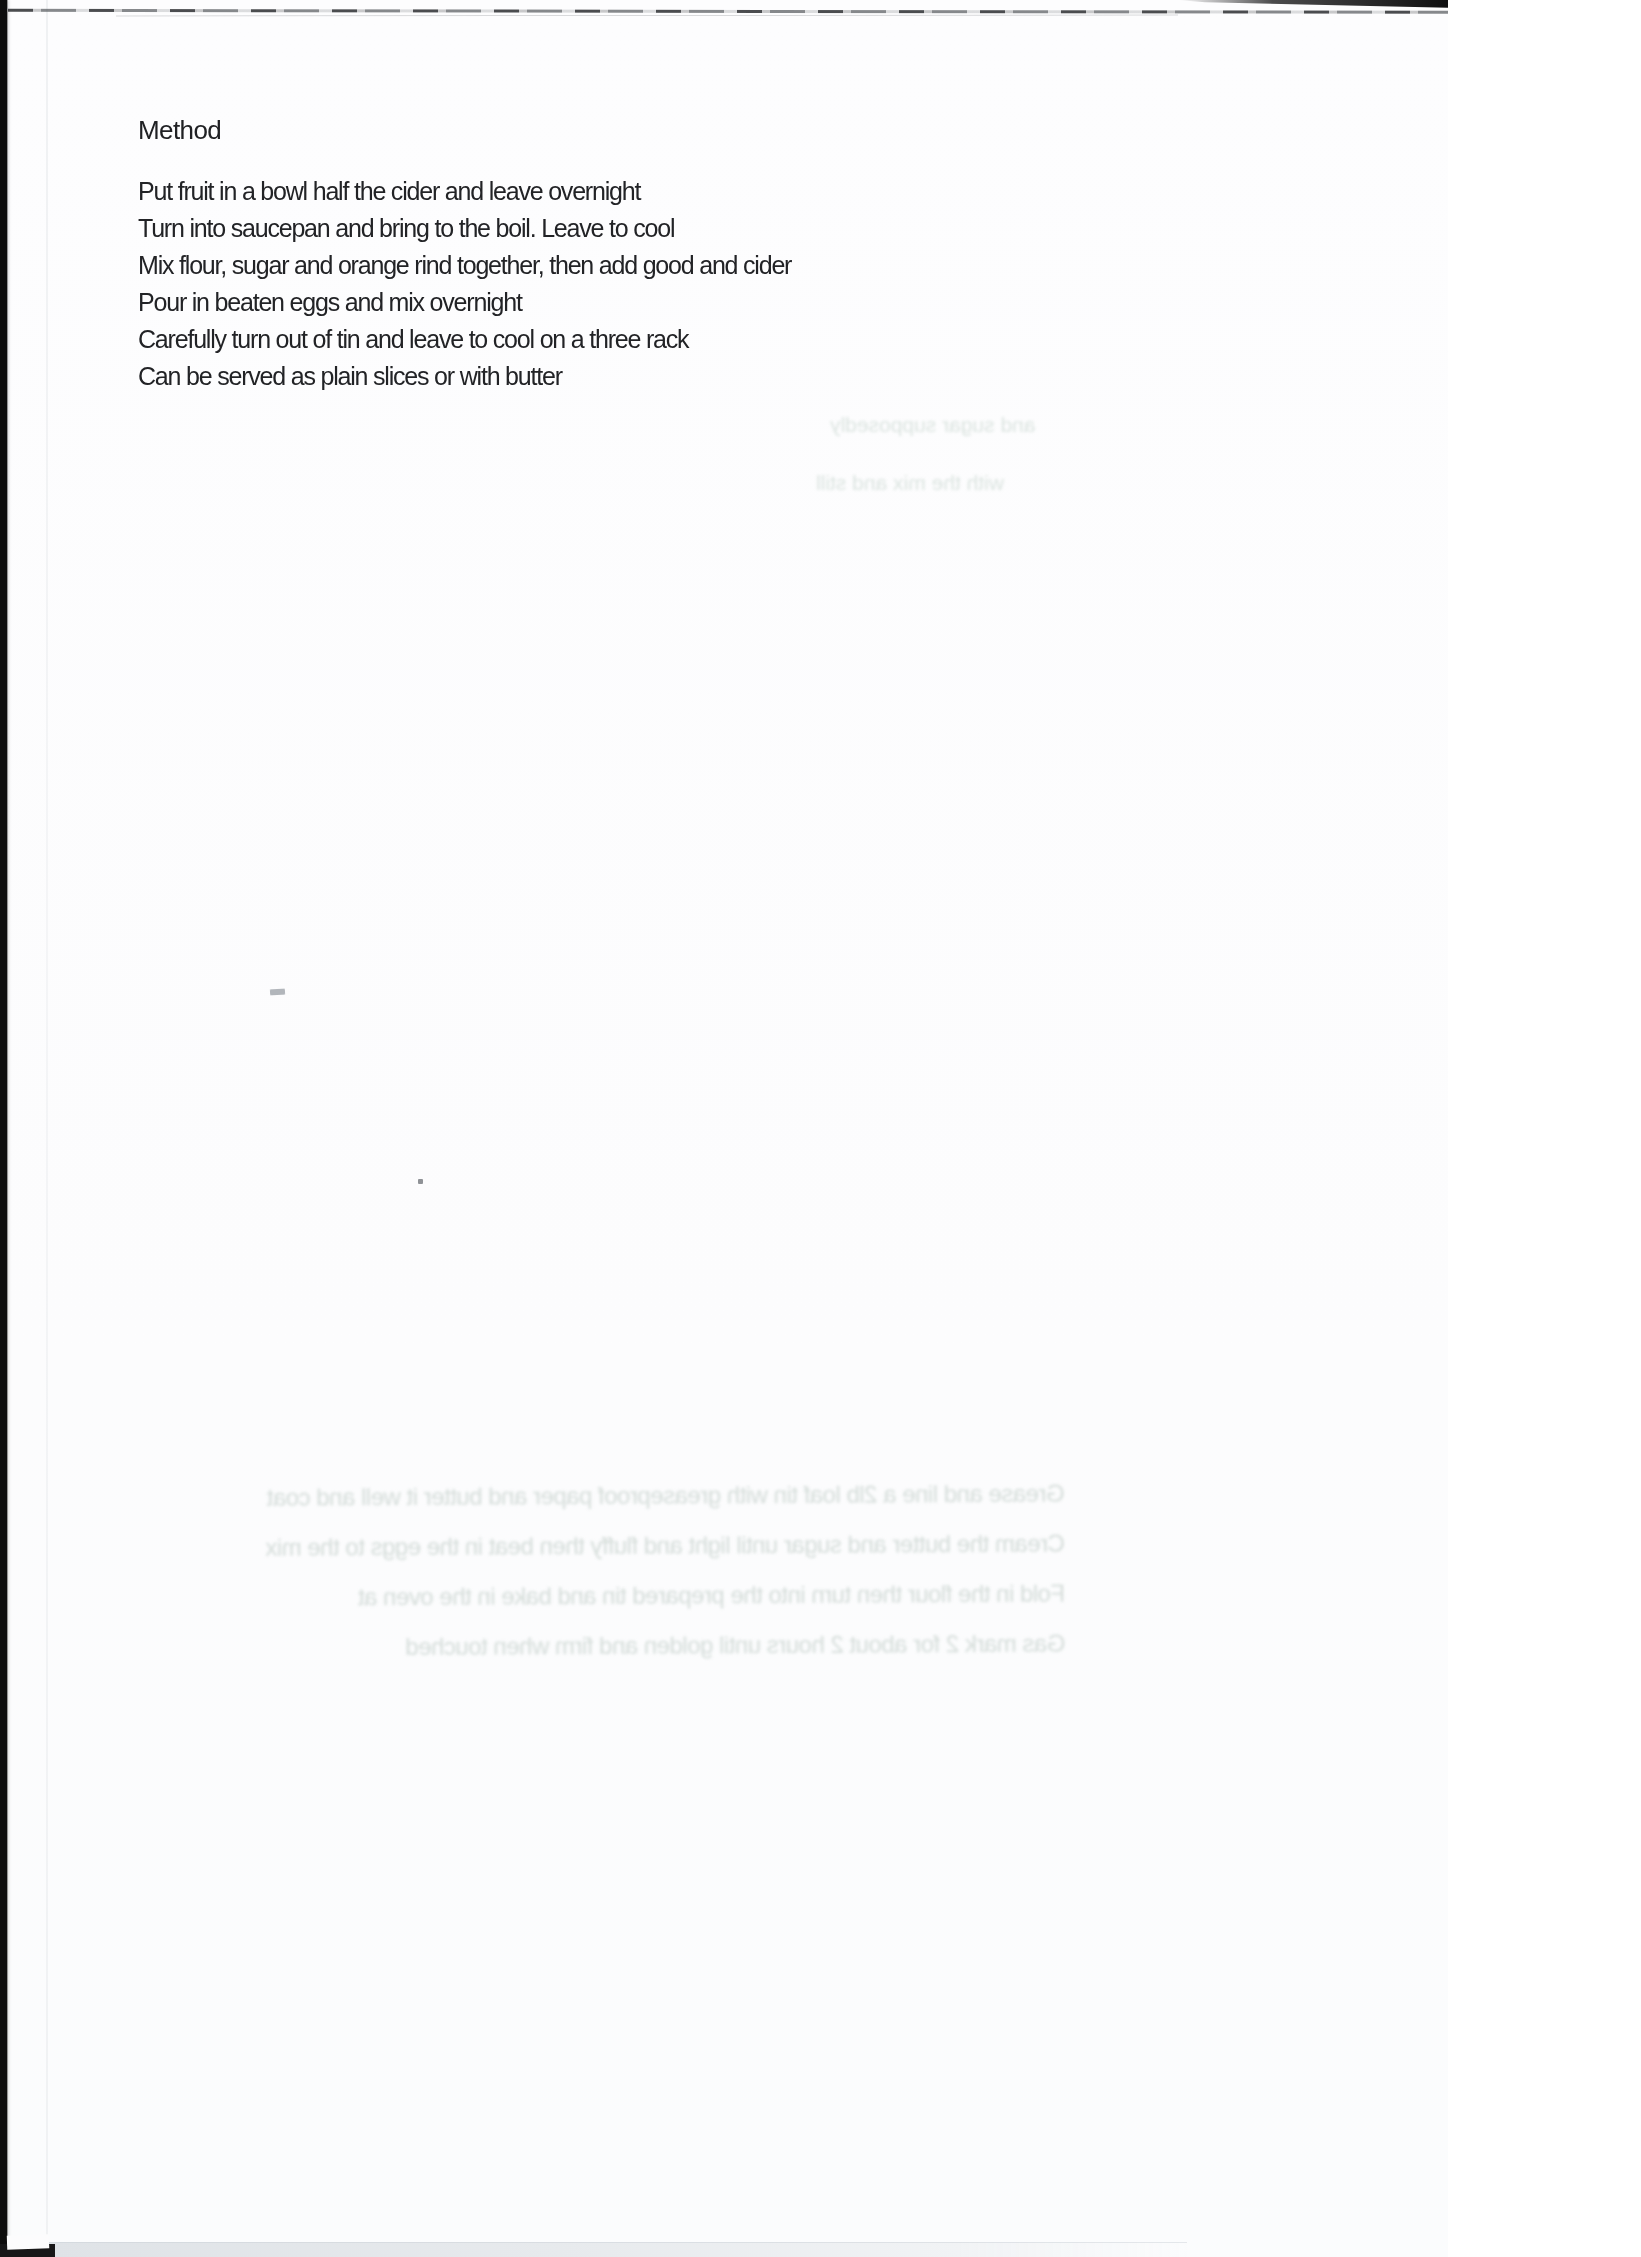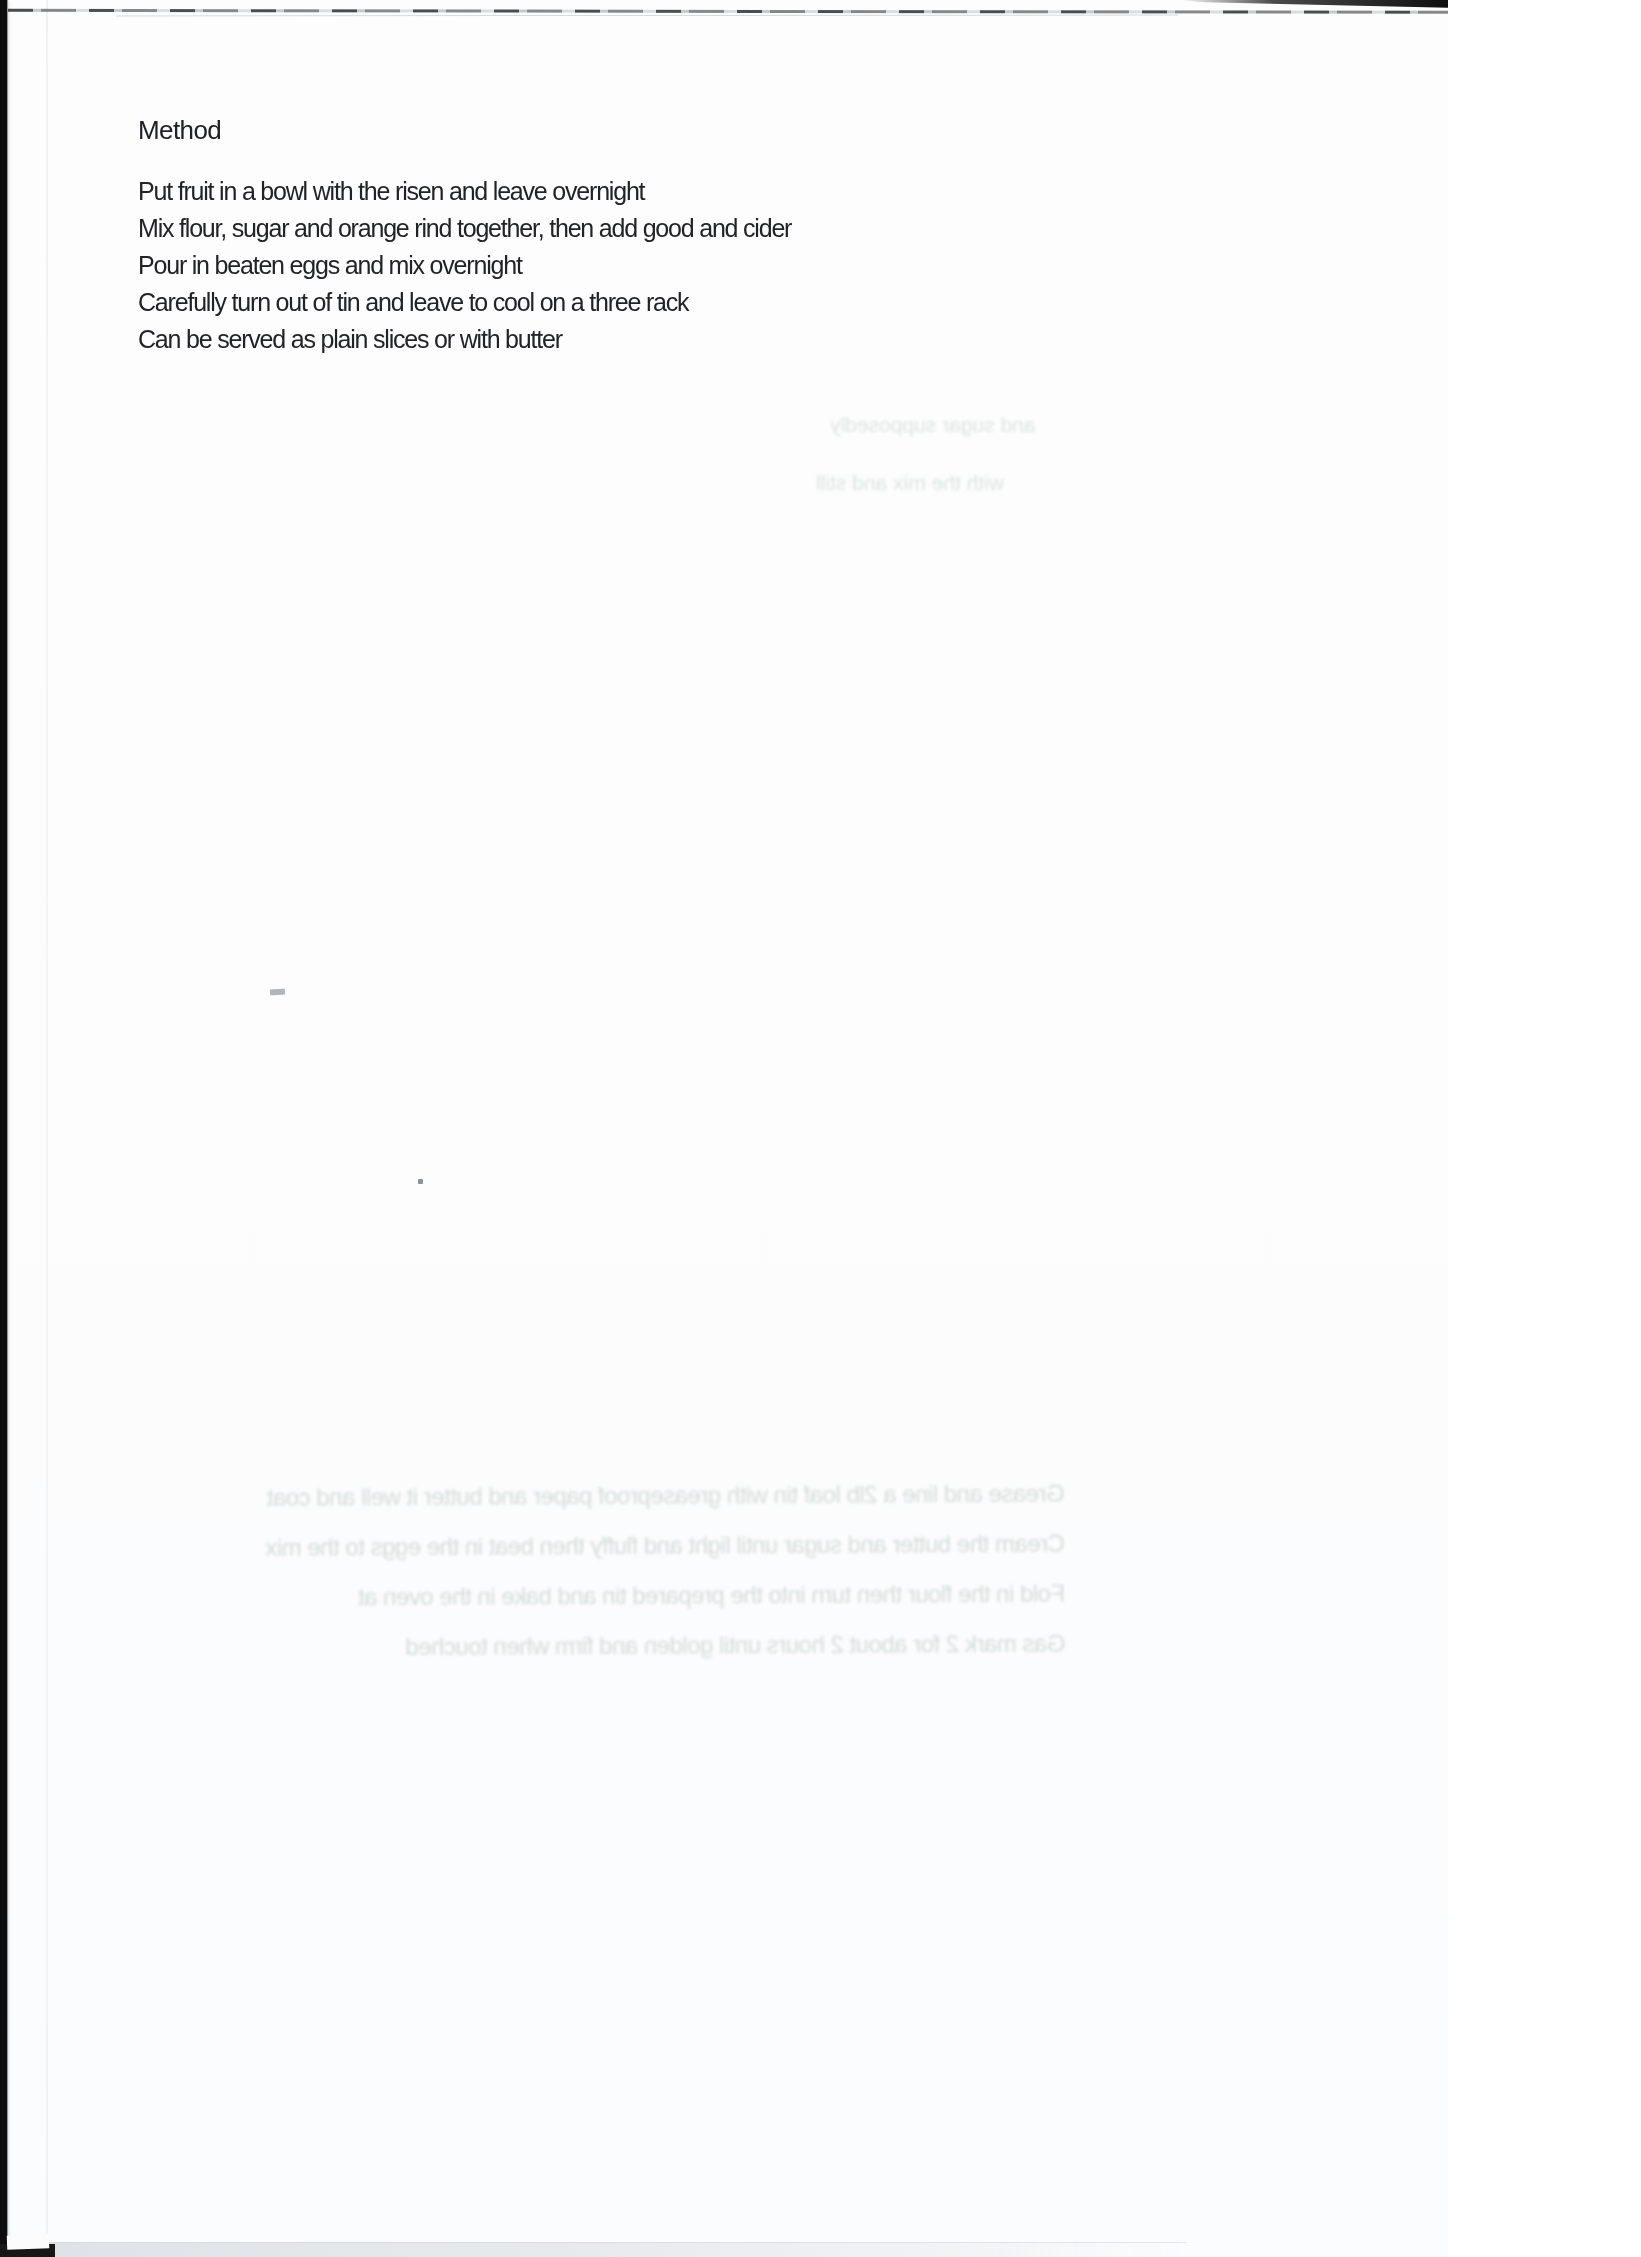--- a/index.html
+++ b/index.html
@@ -155,21 +155,22 @@
   <div class="paper-edge-line"></div>
   <div class="top-scan-line"></div>
   <div class="top-scan-line-faint"></div>
   <div class="top-right-wedge"></div>
   <div class="bottom-gray-band"></div>
   <div class="bottom-left-block"></div>
   <div class="bottom-corner-notch"></div>
 
   <div class="content">
     <div class="heading">Method</div>
-    <div class="method-line">Put fruit in a bowl with the risen and leave overnight</div>
+    <div class="method-line">Put fruit in a bowl half the cider and leave overnight</div>
+    <div class="method-line">Turn into saucepan and bring to the boil. Leave to cool</div>
     <div class="method-line">Mix flour, sugar and orange rind together, then add good and cider</div>
     <div class="method-line">Pour in beaten eggs and mix overnight</div>
     <div class="method-line">Carefully turn out of tin and leave to cool on a three rack</div>
     <div class="method-line">Can be served as plain slices or with butter</div>
   </div>
 
   <div class="bleed-fragment frag-0">and sugar supposedly</div>
   <div class="bleed-fragment frag-1">with the mix and still</div>
 
   <div class="bleed-block">

